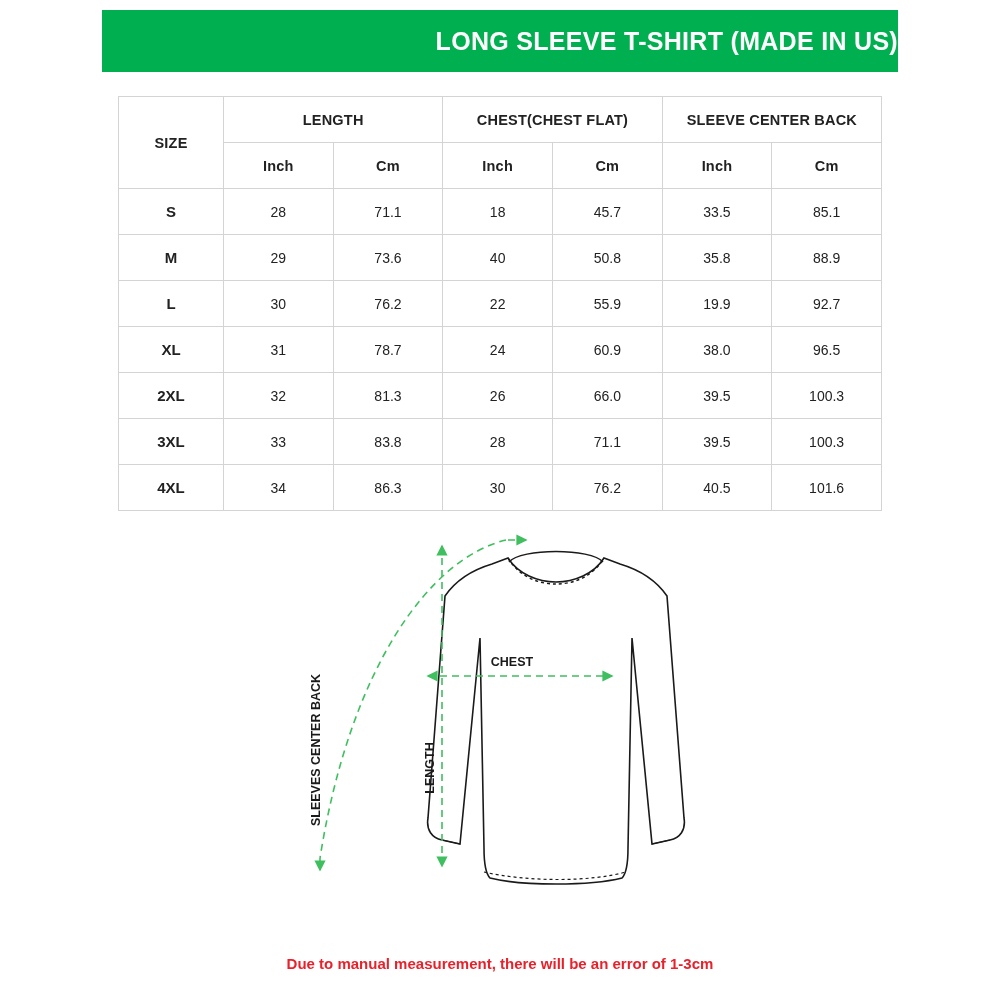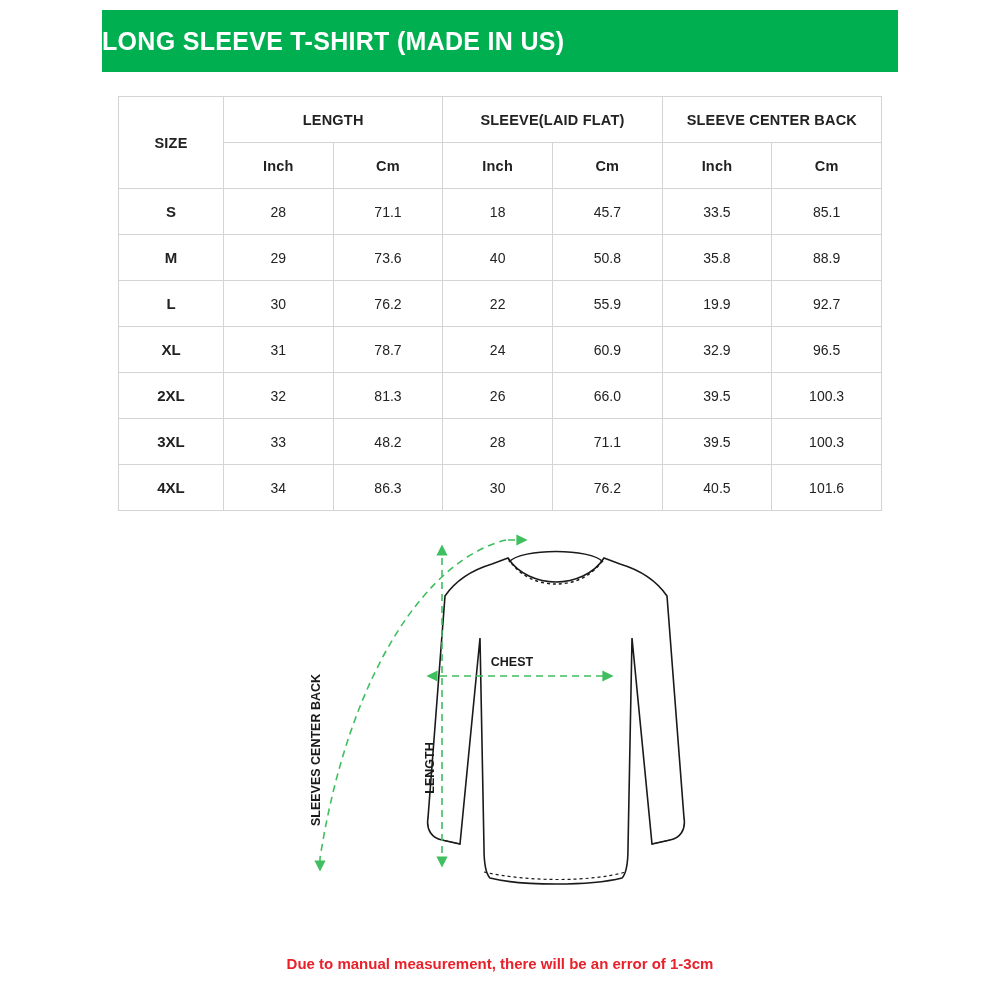--- a/index.html
+++ b/index.html
@@ -19,21 +19,21 @@
   
   .header {
     position: absolute;
     left: 102px;
     top: 10px;
     width: 796px;
     height: 62px;
     background: #00b050;
     display: flex;
     align-items: center;
-    justify-content: flex-start;
+    justify-content: flex-end;
   }
   .header-title {
     color: #ffffff;
     font-size: 25px;
     font-weight: bold;
     letter-spacing: 0.3px;
     text-align: center;
   }
 
   
@@ -98,21 +98,21 @@
 
 <div class="header">
   <div class="header-title">LONG SLEEVE T-SHIRT (MADE IN US)</div>
 </div>
 
 <table class="size-table">
   <thead>
     <tr>
       <th class="col-size grp-head" rowspan="2">SIZE</th>
       <th class="grp-head" colspan="2">LENGTH</th>
-      <th class="grp-head" colspan="2">SLEEVE(LAID FLAT)</th>
+      <th class="grp-head" colspan="2">CHEST(CHEST FLAT)</th>
       <th class="grp-head" colspan="2">SLEEVE CENTER BACK</th>
     </tr>
     <tr>
       <th class="col-unit">Inch</th>
       <th class="col-unit">Cm</th>
       <th class="col-unit">Inch</th>
       <th class="col-unit">Cm</th>
       <th class="col-unit">Inch</th>
       <th class="col-unit">Cm</th>
     </tr>
@@ -144,36 +144,36 @@
       <td>55.9</td>
       <td>19.9</td>
       <td>92.7</td>
     </tr>
     <tr>
       <td class="sz">XL</td>
       <td>31</td>
       <td>78.7</td>
       <td>24</td>
       <td>60.9</td>
-      <td>32.9</td>
+      <td>38.0</td>
       <td>96.5</td>
     </tr>
     <tr>
       <td class="sz">2XL</td>
       <td>32</td>
       <td>81.3</td>
       <td>26</td>
       <td>66.0</td>
       <td>39.5</td>
       <td>100.3</td>
     </tr>
     <tr>
       <td class="sz">3XL</td>
       <td>33</td>
-      <td>48.2</td>
+      <td>83.8</td>
       <td>28</td>
       <td>71.1</td>
       <td>39.5</td>
       <td>100.3</td>
     </tr>
     <tr>
       <td class="sz">4XL</td>
       <td>34</td>
       <td>86.3</td>
       <td>30</td>

